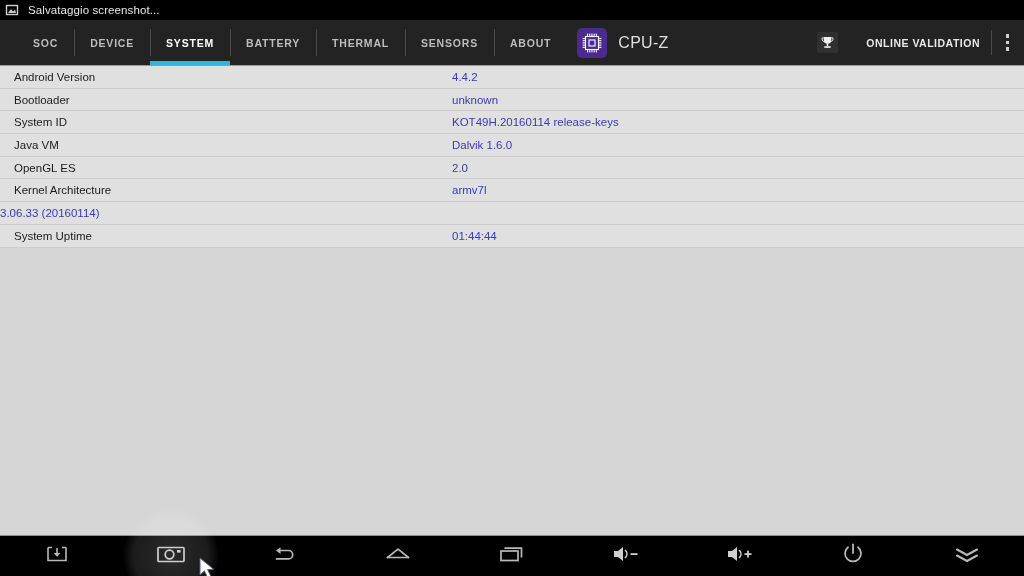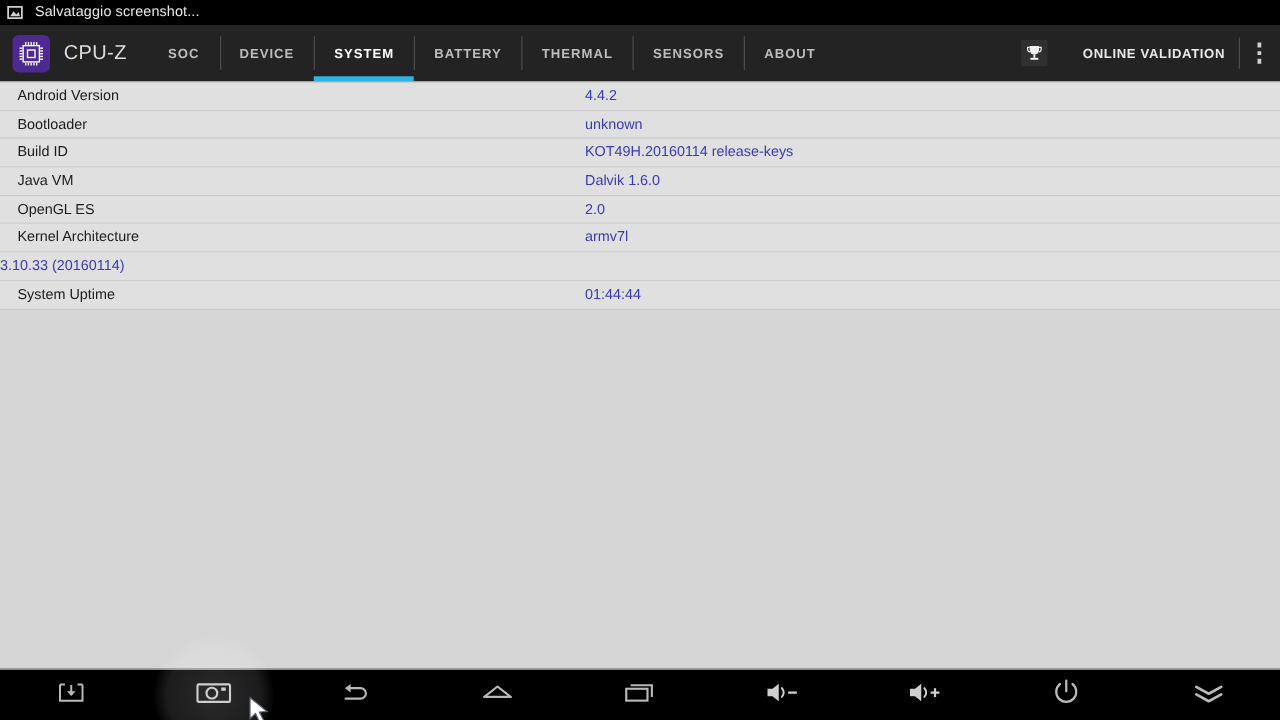--- a/index.html
+++ b/index.html
@@ -80,21 +80,21 @@
   .dots i { display: block; width: 3.5px; height: 3.5px; background: #cfcfcf; }
 
   
   #content {
     position: absolute; left: 0; top: 65px; width: 1024px; bottom: 41px;
     background: #d6d6d6;
     border-top: 1px solid #9a9a9a;
   }
   .row {
     position: relative; height: 22.7px; display: flex; align-items: center;
-    background: #e0e0e0; border-bottom: 1px solid #cccccc; gap: 16px;
+    background: #e0e0e0; border-bottom: 1px solid #cccccc;
   }
   .row .row-label {
     width: 452px; padding-left: 14px; color: #1b1b1b; font-size: 11.5px;
     white-space: nowrap; overflow: hidden;
   }
   .row .row-value {
     color: #3a3ab4; font-size: 11.5px; white-space: nowrap; overflow: hidden;
   }
 
   
@@ -124,20 +124,44 @@
     <span class="sb-icon">
       <svg width="14" height="14" viewBox="0 0 14 14">
         <rect x="1.5" y="2.5" width="11" height="9" fill="none" stroke="#cfcfcf" stroke-width="1.4"></rect>
         <polygon points="3,10 6,6 8,8.5 10,6.5 11,10" fill="#cfcfcf"></polygon>
       </svg>
     </span>
     <span class="sb-text">Salvataggio screenshot...</span>
   </div>
 
   <div id="appbar">
+
+    <div id="tabs">
+      <div class="tab">
+        <span class="tab-label">SOC</span>
+      </div>
+      <div class="tab">
+        <span class="tab-label">DEVICE</span>
+      </div>
+      <div class="tab active">
+        <span class="tab-label">SYSTEM</span>
+      </div>
+      <div class="tab">
+        <span class="tab-label">BATTERY</span>
+      </div>
+      <div class="tab">
+        <span class="tab-label">THERMAL</span>
+      </div>
+      <div class="tab">
+        <span class="tab-label">SENSORS</span>
+      </div>
+      <div class="tab">
+        <span class="tab-label">ABOUT</span>
+      </div>
+    </div>
 
     <div id="brand">
       <span id="logo">
         <svg width="22" height="22" viewBox="0 0 22 22">
           <g stroke="#ffffff" stroke-width="1.1" fill="none">
             <rect x="4.5" y="4.5" width="13" height="13"></rect>
             <rect x="8" y="8" width="6" height="6"></rect>
           </g>
           <g fill="#ffffff">
             <rect x="6" y="1.6" width="1.1" height="2.3"></rect>
@@ -159,44 +183,20 @@
               <rect x="18.1" y="8.2" width="2.3" height="1.1"></rect>
             <rect x="18.1" y="10.4" width="2.3" height="1.1"></rect>
               <rect x="18.1" y="12.6" width="2.3" height="1.1"></rect>
             <rect x="18.1" y="14.8" width="2.3" height="1.1"></rect>
           </g>
         </svg>
       </span>
       <span class="brand-text">CPU-Z</span>
     </div>
 
-    <div id="tabs">
-      <div class="tab">
-        <span class="tab-label">SOC</span>
-      </div>
-      <div class="tab">
-        <span class="tab-label">DEVICE</span>
-      </div>
-      <div class="tab active">
-        <span class="tab-label">SYSTEM</span>
-      </div>
-      <div class="tab">
-        <span class="tab-label">BATTERY</span>
-      </div>
-      <div class="tab">
-        <span class="tab-label">THERMAL</span>
-      </div>
-      <div class="tab">
-        <span class="tab-label">SENSORS</span>
-      </div>
-      <div class="tab">
-        <span class="tab-label">ABOUT</span>
-      </div>
-    </div>
-
     <div id="appbar-right">
       <div id="validation">
         <span class="trophy-box">
           <svg width="15" height="15" viewBox="0 0 16 16">
             <path d="M4 2h8v3.2a4 4 0 0 1-8 0V2z" fill="#f0f0f0"></path>
             <path d="M4 3.1H2.2v1.3c0 1.5 1 2.4 2.1 2.5" fill="none" stroke="#f0f0f0" stroke-width="1"></path>
             <path d="M12 3.1h1.8v1.3c0 1.5-1 2.4-2.1 2.5" fill="none" stroke="#f0f0f0" stroke-width="1"></path>
             <rect x="7.2" y="9" width="1.6" height="3" fill="#f0f0f0"></rect>
             <rect x="4.6" y="12" width="6.8" height="1.7" fill="#f0f0f0"></rect>
           </svg>
@@ -216,37 +216,37 @@
   <div id="content">
     <div class="row">
       <span class="row-label">Android Version</span>
       <span class="row-value">4.4.2</span>
     </div>
     <div class="row">
       <span class="row-label">Bootloader</span>
       <span class="row-value">unknown</span>
     </div>
     <div class="row">
-      <span class="row-label">Build ID</span>
+      <span class="row-label">System ID</span>
       <span class="row-value">KOT49H.20160114 release-keys</span>
     </div>
     <div class="row">
       <span class="row-label">Java VM</span>
       <span class="row-value">Dalvik 1.6.0</span>
     </div>
     <div class="row">
       <span class="row-label">OpenGL ES</span>
       <span class="row-value">2.0</span>
     </div>
     <div class="row">
       <span class="row-label">Kernel Architecture</span>
       <span class="row-value">armv7l</span>
     </div>
     <div class="row">
-      <span class="row-value">3.10.33 (20160114)</span>
+      <span class="row-value">3.06.33 (20160114)</span>
     </div>
     <div class="row">
       <span class="row-label">System Uptime</span>
       <span class="row-value">01:44:44</span>
     </div>
   </div>
 
   <div id="navbar">
 
     <div class="nav-btn">

